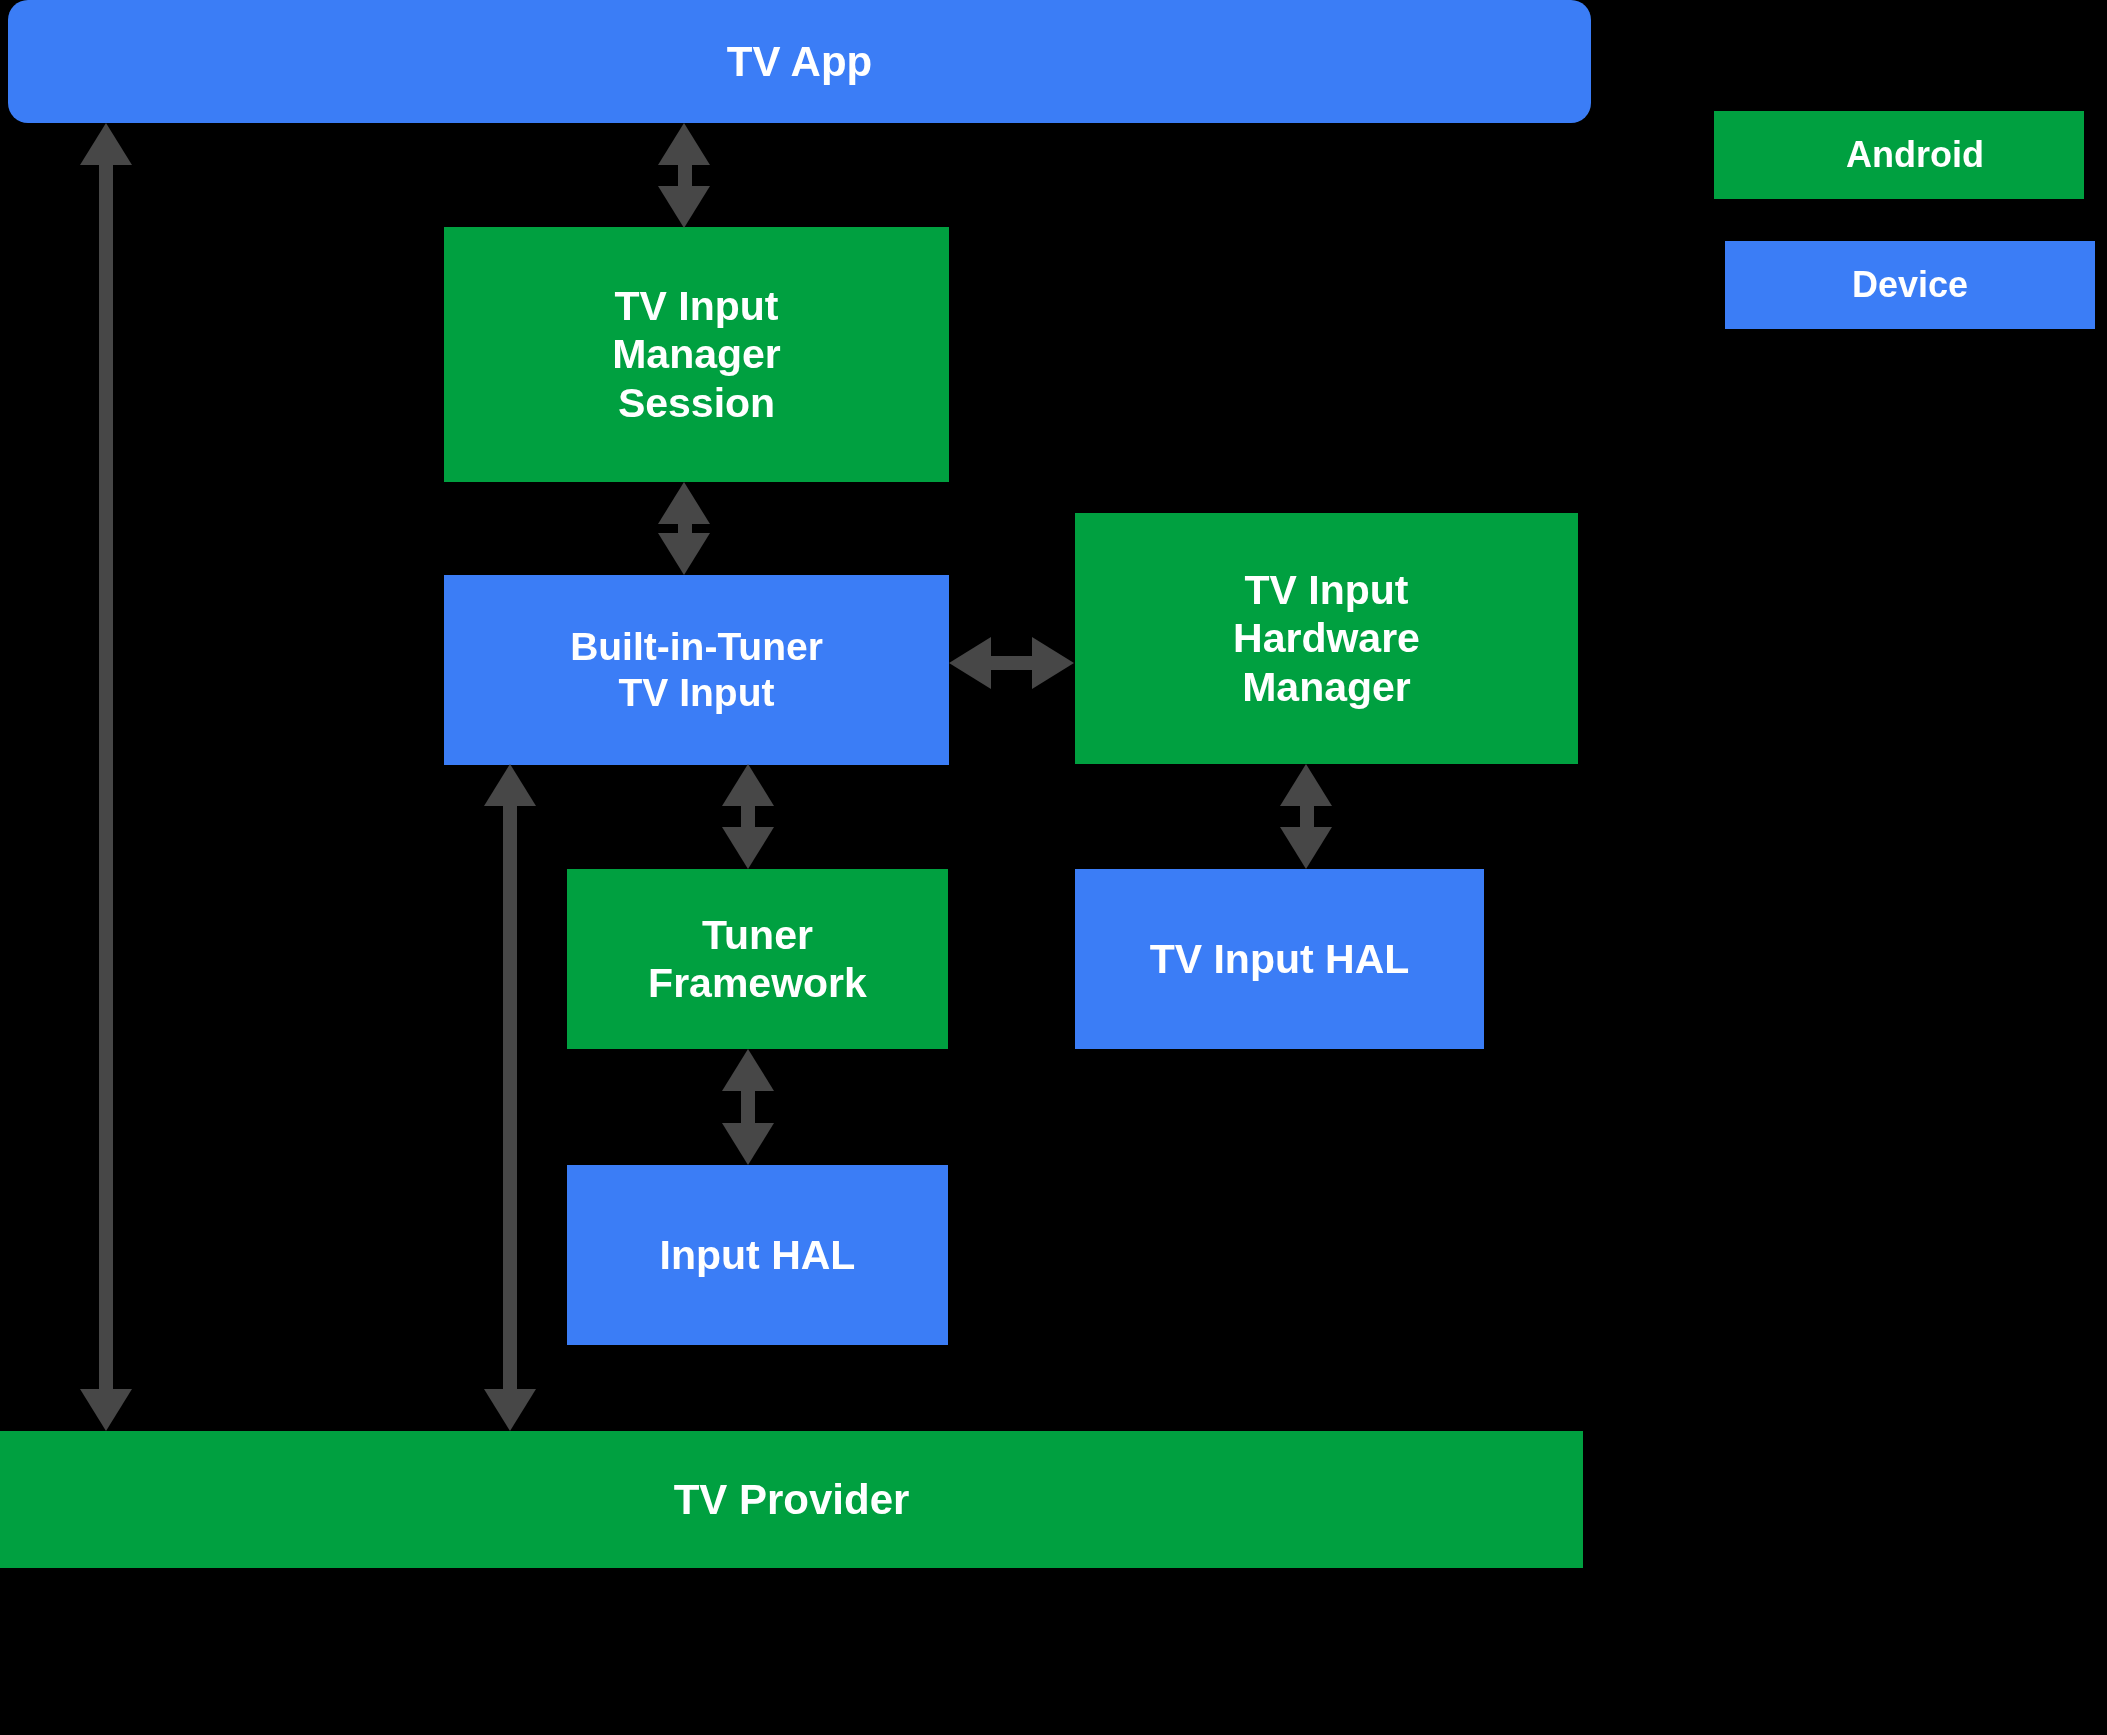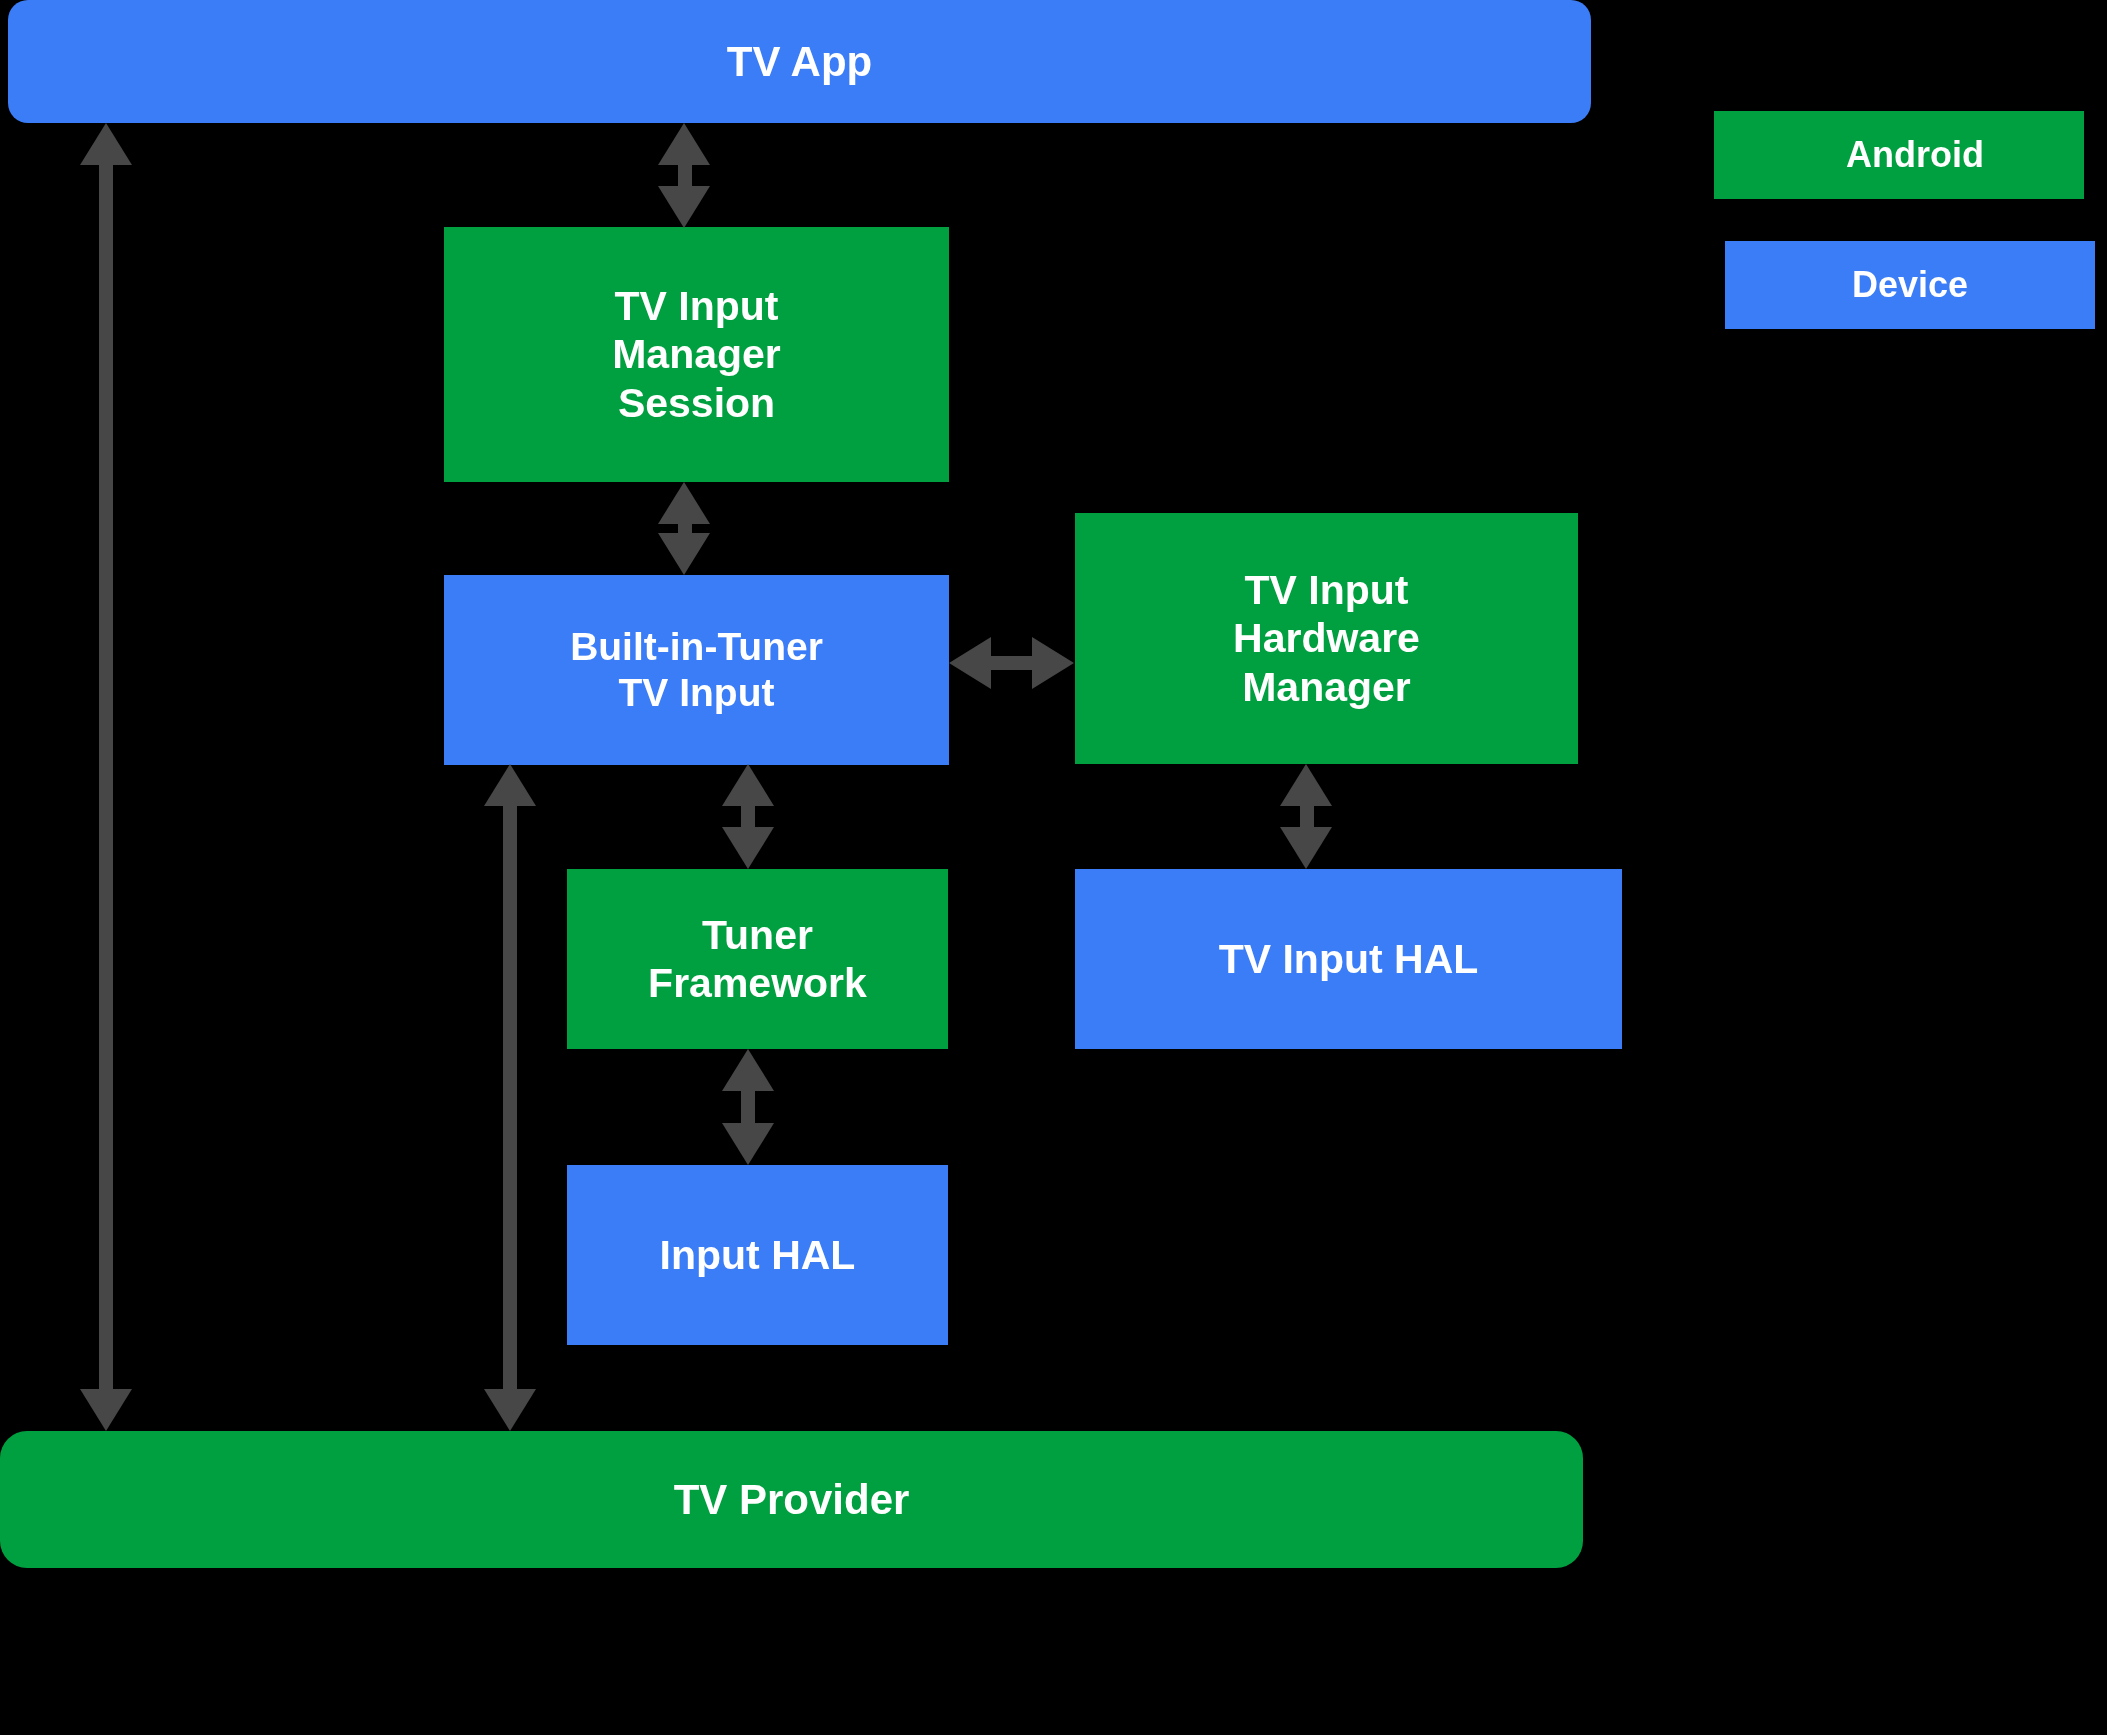--- a/index.html
+++ b/index.html
@@ -104,29 +104,29 @@
     <span>TV Input
 Hardware
 Manager</span>
   </div>
 
   <div class="node android" style="left:567px; top:869px; width:381px; height:180px; font-size:41px;">
     <span>Tuner
 Framework</span>
   </div>
 
-  <div class="node device" style="left:1075px; top:869px; width:547px; height:180px; font-size:41px;">
+  <div class="node device" style="left:1075px; top:869px; width:409px; height:180px; font-size:41px;">
     <span>TV Input HAL</span>
   </div>
 
   <div class="node device" style="left:567px; top:1165px; width:381px; height:180px; font-size:41px;">
     <span>Input HAL</span>
   </div>
 
-  <div class="node android" style="left:0px; top:1431px; width:1583px; height:137px; font-size:42px;border-radius:27px;">
+  <div class="node android" style="left:0px; top:1431px; width:1583px; height:137px; font-size:42px;">
     <span>TV Provider</span>
   </div>
 
   <div class="legend-box android" style="left:1714px; top:111px; width:370px; height:88px; font-size:36px;">
     <span>Android</span>
   </div>
 
   <div class="legend-box device" style="left:1714px; top:241px; width:370px; height:88px; font-size:36px;margin-left:11px;">
     <span>Device</span>
   </div>

